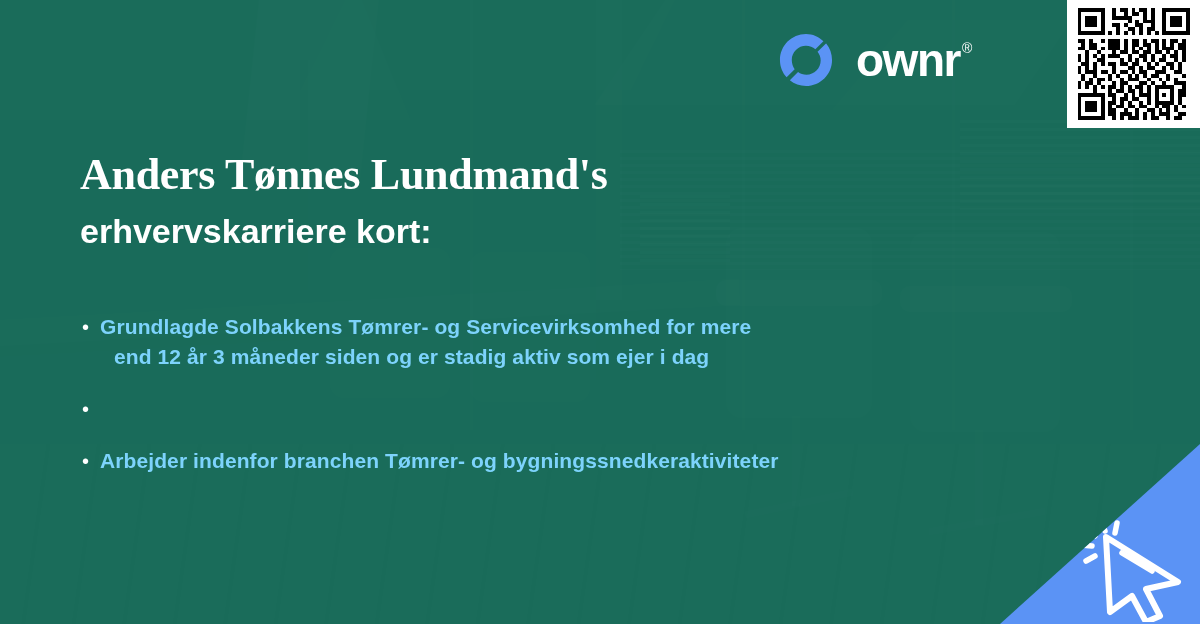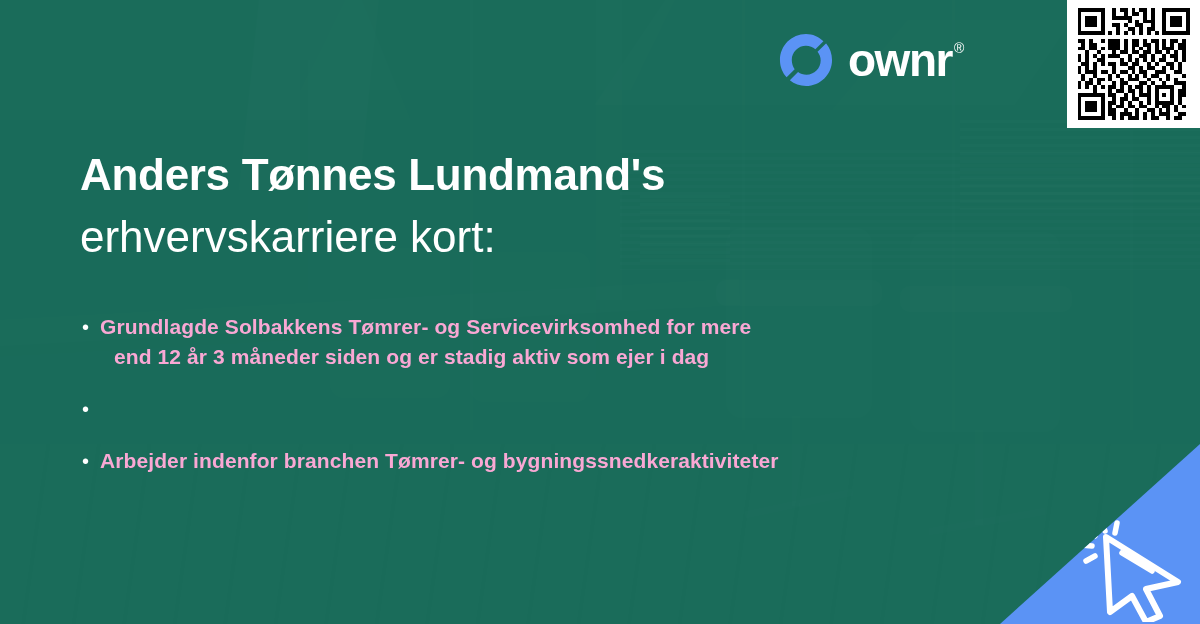--- a/index.html
+++ b/index.html
@@ -93,50 +93,50 @@
 
   
   #qr-panel {
     position:absolute; left:1067px; top:0; width:133px; height:128px;
     background:#ffffff; padding:8px;
   }
   #qr-code { width:100%; height:100%; display:block; }
 
   
   #logo { position:absolute; left:778px; top:32px; height:56px;
-          display:flex; align-items:center; gap:14px; }
+          display:flex; align-items:center; gap:22px; }
   #logo-mark { width:56px; height:56px; display:block; }
   #logo-word { display:flex; align-items:flex-start; }
   #logo-text {
     color:#ffffff; font-size:46px; font-weight:bold;
     letter-spacing:-1.5px; line-height:1; font-family:"Liberation Sans", sans-serif;
   }
   #logo-reg { color:#ffffff; font-size:14px; line-height:1; margin-top:4px; margin-left:2px; }
 
   
   #headline {
     position:absolute; left:80px; top:152px;
     color:#ffffff; font-size:44px; font-weight:bold;
-    letter-spacing:-0.3px; line-height:1.06; white-space:nowrap;
+    letter-spacing:-0.3px; line-height:1.06; white-space:nowrap;font-family:Liberation Serif, serif;
   }
   #subhead {
     position:absolute; left:80px; top:212px;
-    color:#ffffff; font-size:44px; font-weight:normal;
+    color:#ffffff; font-size:34px; font-weight:bold;
     letter-spacing:0px; line-height:1.15; white-space:nowrap;
   }
 
   
   #facts { position:absolute; left:82px; top:312px; width:920px; }
   .fact { display:flex; align-items:flex-start; margin-bottom:22px; }
   .fact-bullet {
     color:#ffffff; font-size:20px; line-height:30px;
     width:18px; flex:0 0 18px; text-align:left;
   }
   .fact-text {
-    color:#f9a8d4; font-size:21px; font-weight:bold;
+    color:#7dd3fc; font-size:21px; font-weight:bold;
     line-height:30px; letter-spacing:0.1px;
   }
   .fact-text .ln { display:block; }
   .fact-text .ln + .ln { padding-left:14px; }
 
   
   #corner-wedge {
     position:absolute; right:0; bottom:0; width:200px; height:180px;
     background:#5b93f5;
     clip-path:polygon(100% 0%, 100% 100%, 0% 100%);

